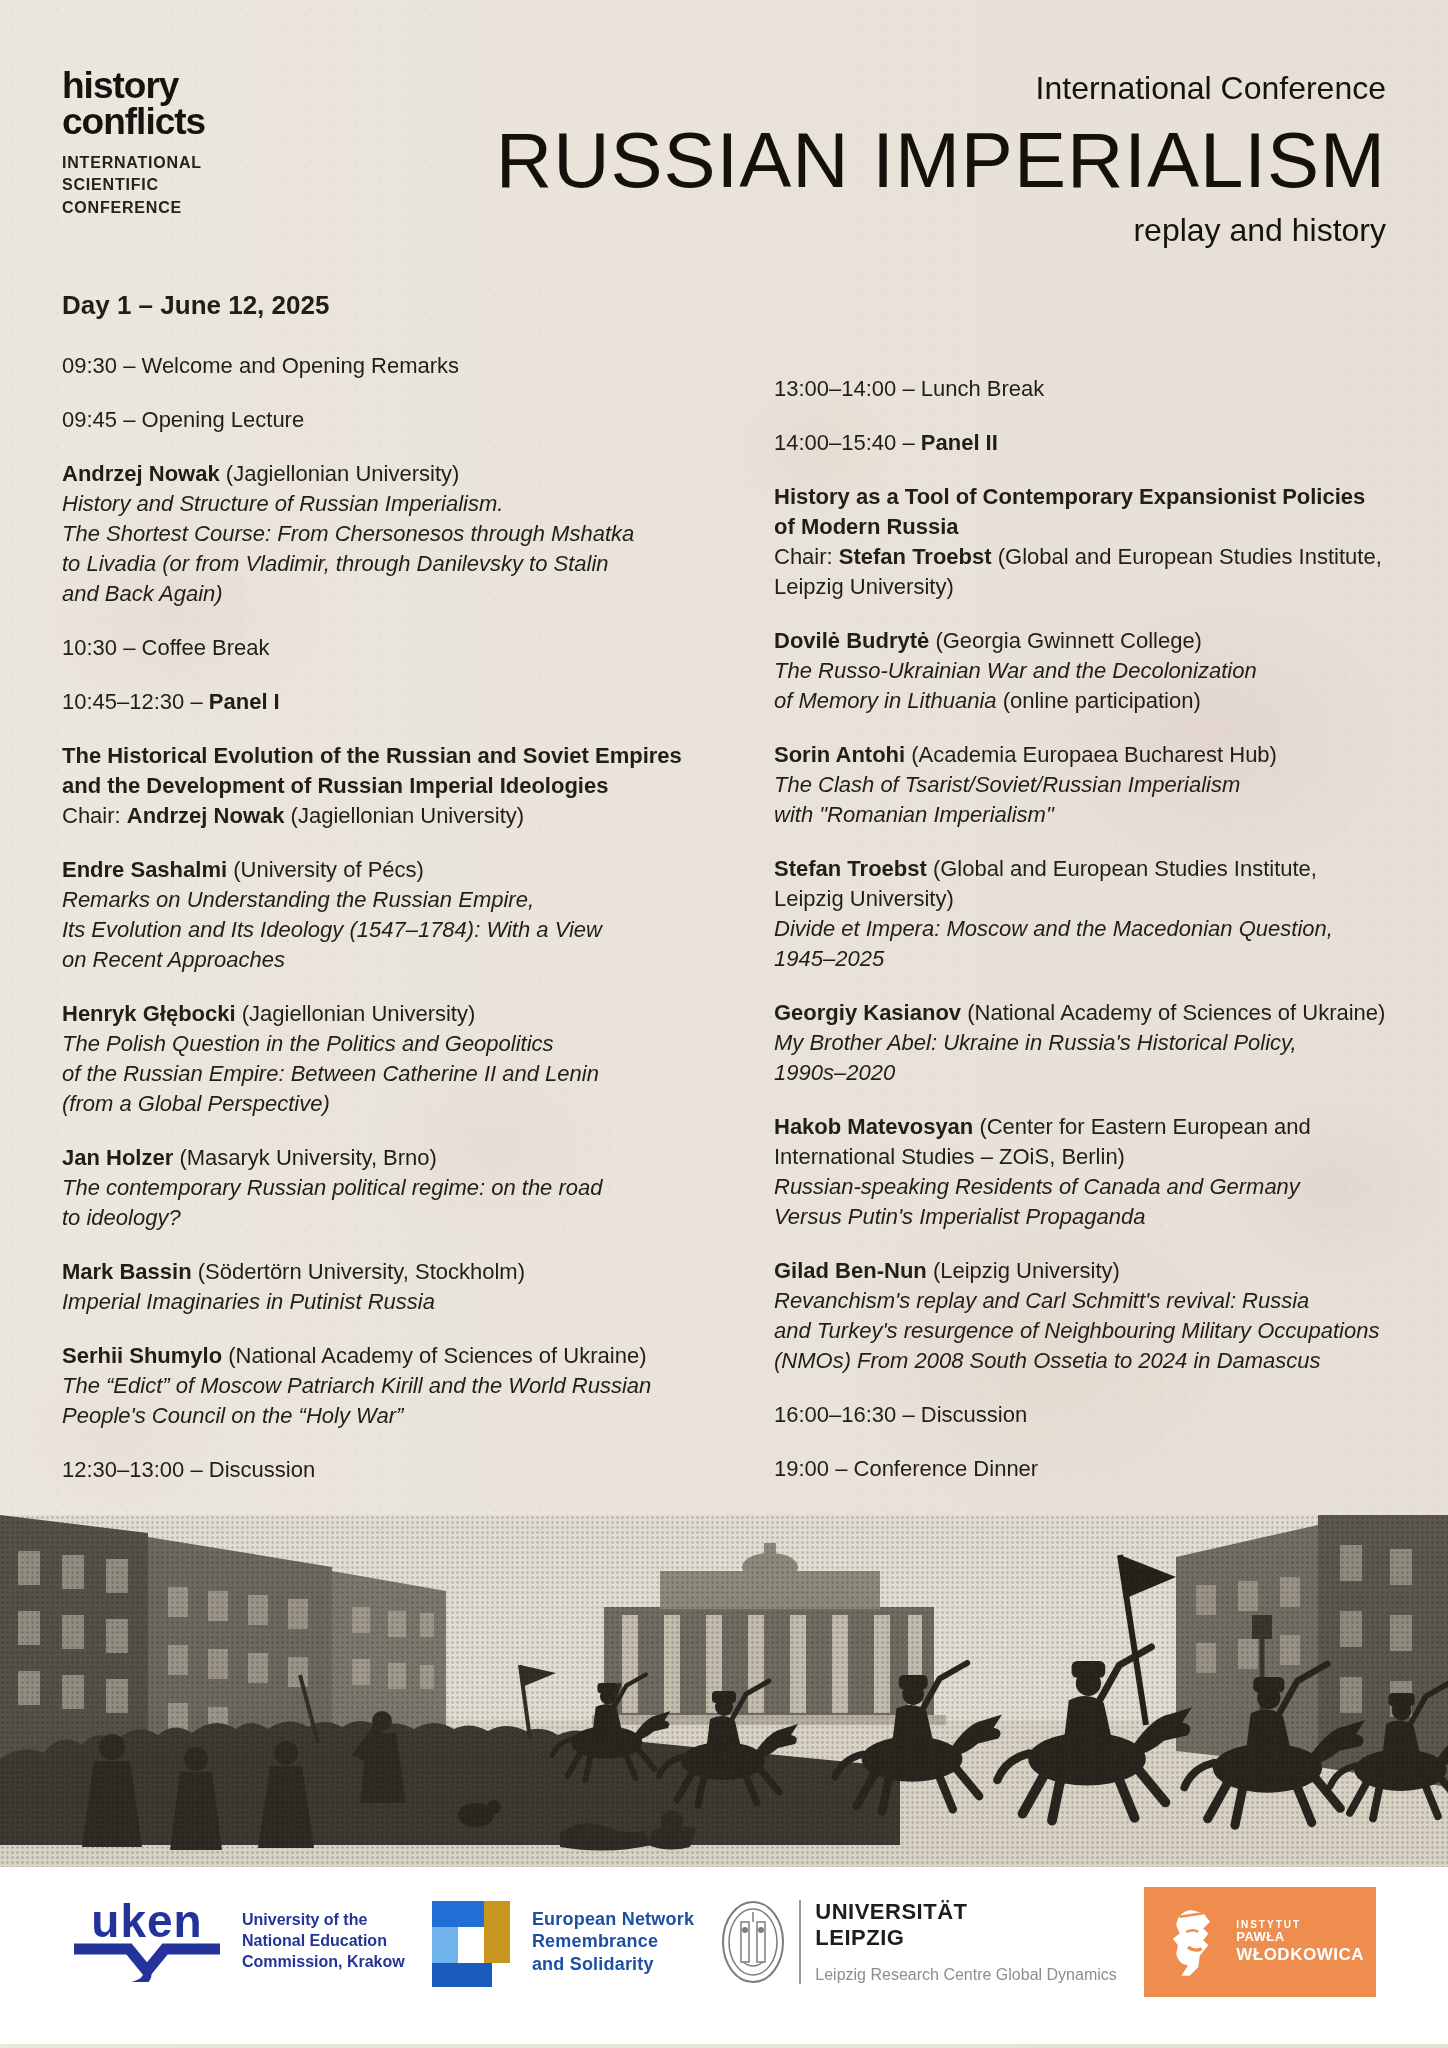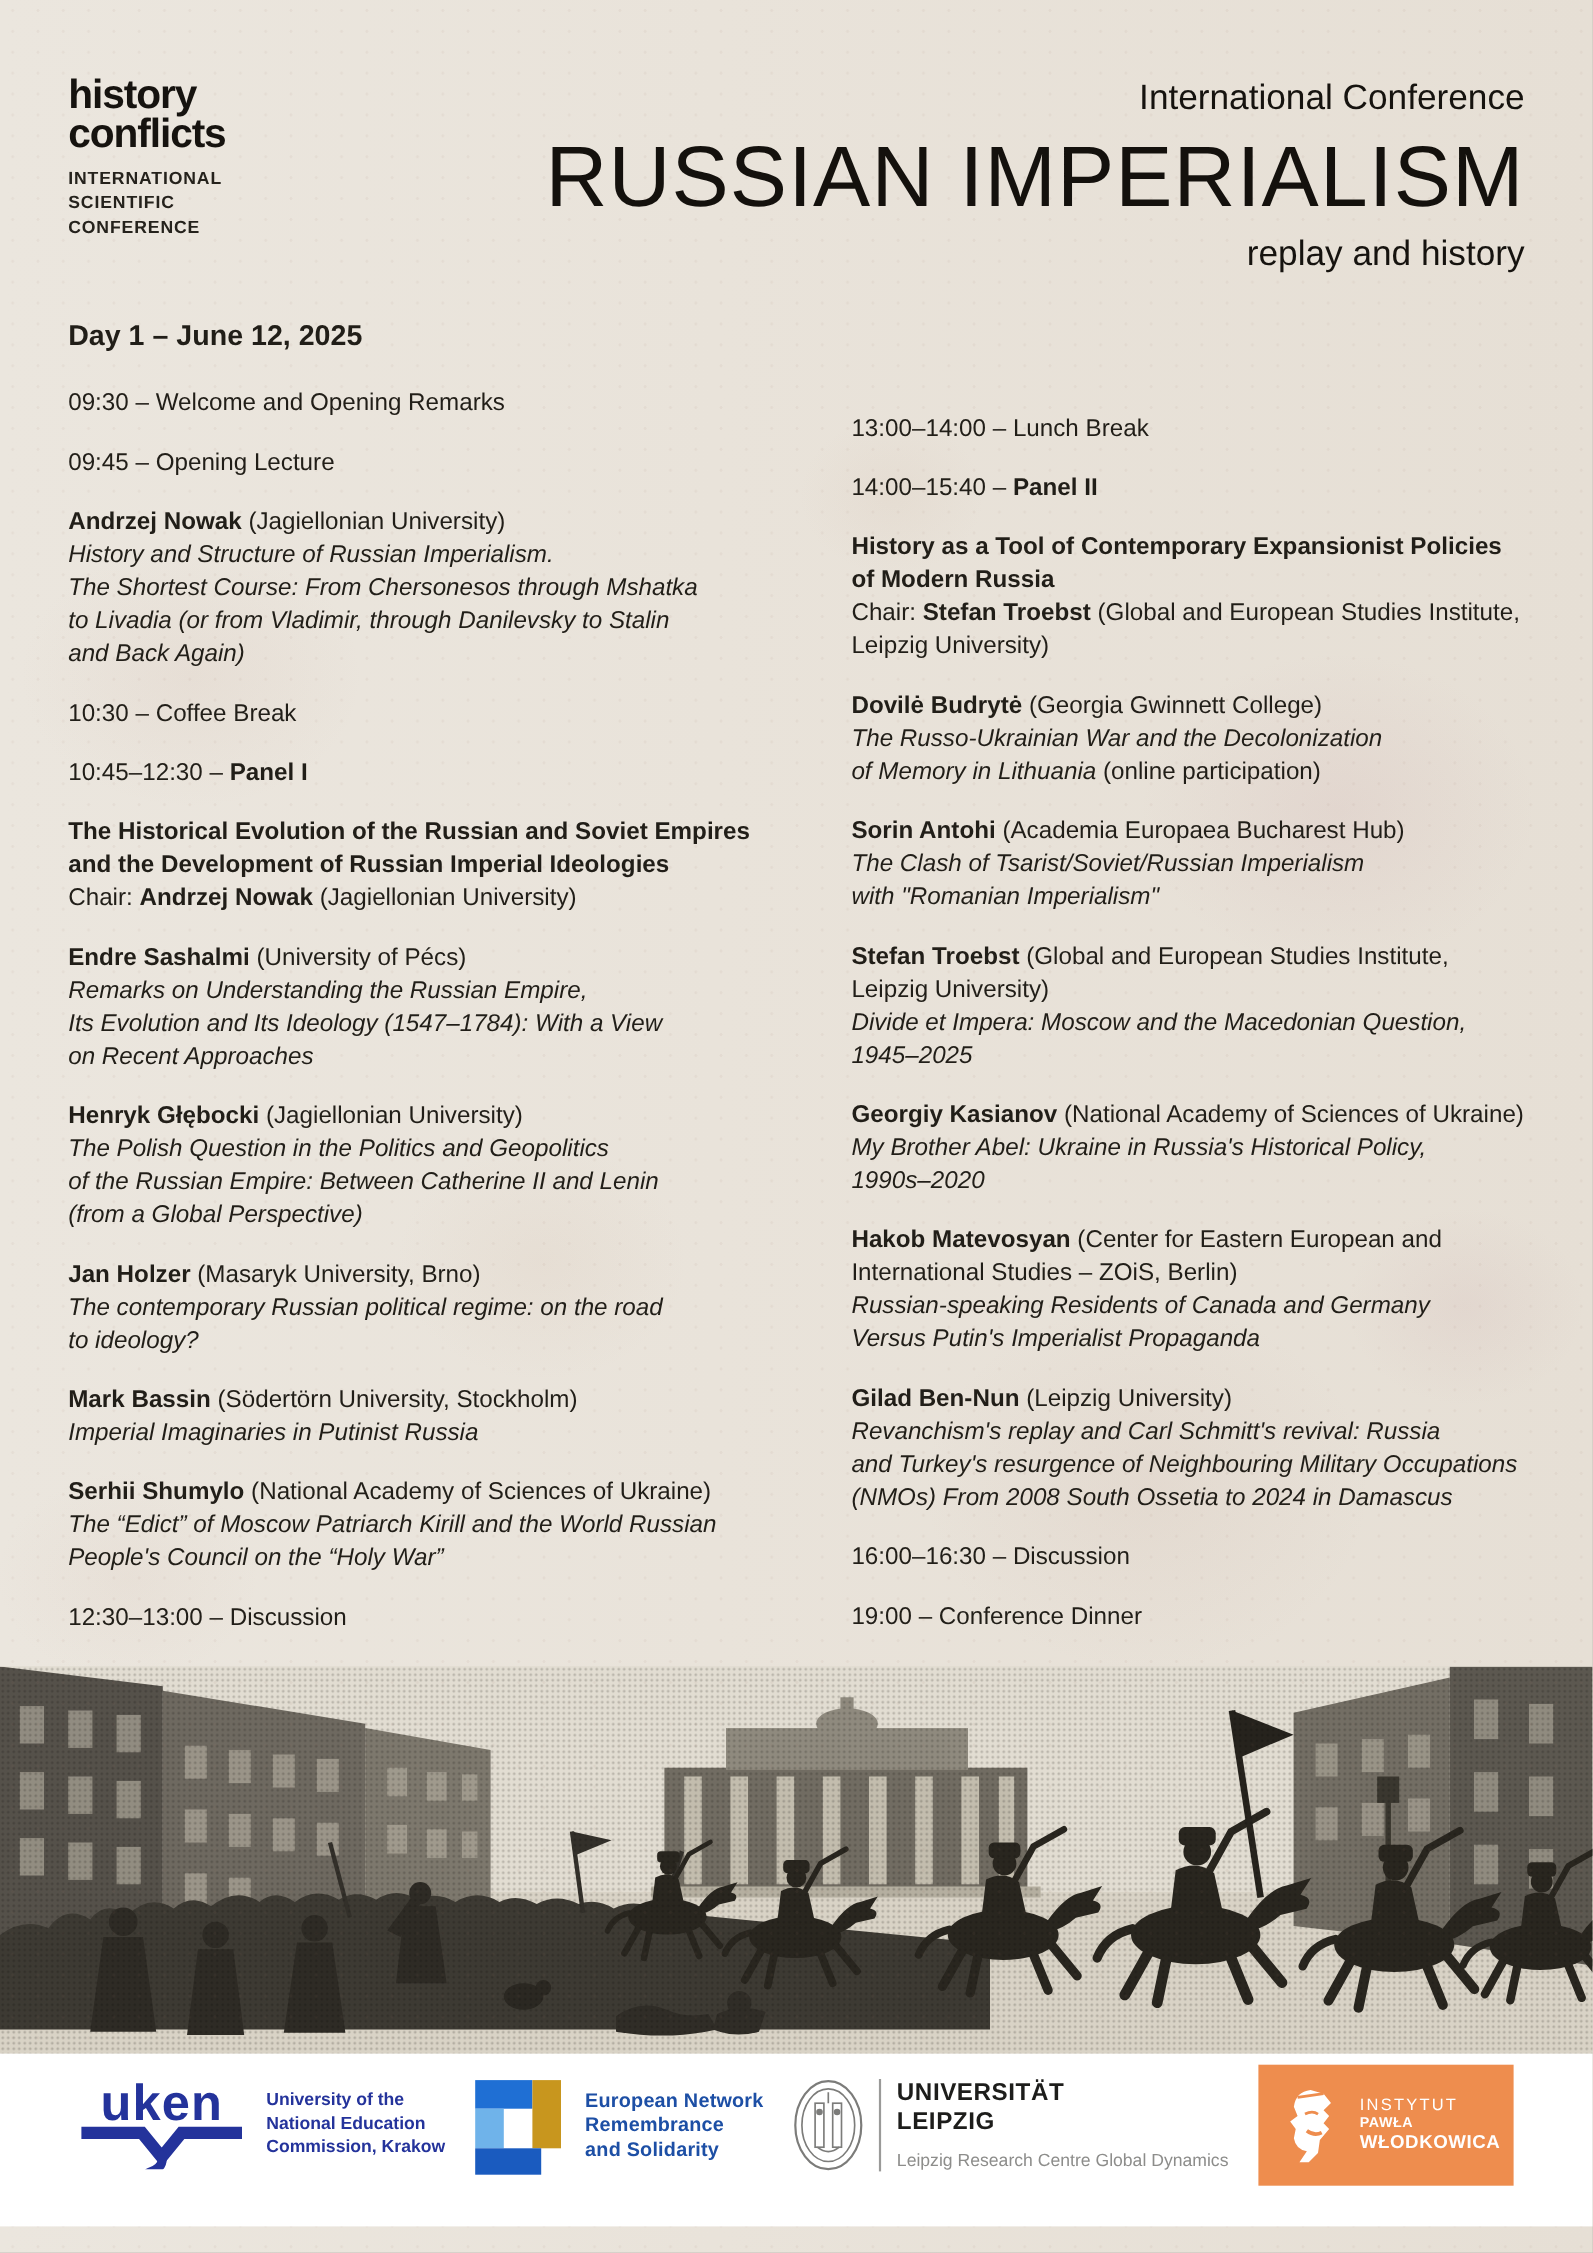--- a/index.html
+++ b/index.html
@@ -54,21 +54,21 @@
   .talk-title .note{ font-style:normal; }
 
   
   .artwork{ position:relative; width:1448px; height:352px; overflow:hidden; background:#ded8cc; }
   .artwork svg{ display:block; width:1448px; height:352px; }
   .halftone{ position:absolute; inset:0; pointer-events:none;
     background-image:radial-gradient(rgba(35,33,28,.20) 1px, transparent 1.5px);
     background-size:5px 5px; mix-blend-mode:multiply; }
 
   
-  footer{ height:157px; background:#ffffff; display:flex; align-items:center; justify-content:space-between; padding:0 72px 28px 72px; position:relative; z-index:2;}
+  footer{ height:177px; background:#ffffff; display:flex; align-items:center; justify-content:space-between; padding:0 72px 28px 72px; position:relative; z-index:2;}
   .logo{ display:flex; align-items:center; }
 
   .uken{ gap:20px; }
   .uken-mark{ display:flex; flex-direction:column; align-items:center; }
   .uken-word{ font-size:46px; font-weight:800; letter-spacing:1px; color:#24339B; line-height:.9; }
   .uken-text{ font-size:16px; font-weight:700; color:#24339B; line-height:1.3; }
 
   .enrs{ gap:18px; }
   .enrs-mark{ position:relative; width:82px; height:82px; }
   .enrs-mark div{ position:absolute; }
@@ -79,21 +79,21 @@
   .enrs-text{ font-size:18px; font-weight:700; color:#1D4FA5; line-height:1.25; letter-spacing:.2px;}
 
   .leipzig{ gap:14px; align-items:center; }
   .leipzig-right{ display:flex; flex-direction:column; }
   .leipzig-name{ font-size:22px; font-weight:600; letter-spacing:.5px; color:#1d1d1b; line-height:1.2; }
   .leipzig-sub{ margin-top:15px; font-size:16px; color:#8d8d8b; }
   .leipzig-divider{ width:2px; height:84px; background:#9a9a98; }
 
   .wlodkowic{ width:232px; height:110px; background:#EE8D4E; display:flex; align-items:center; padding:0 12px; gap:6px; }
   .wlod-text{ color:#ffffff; line-height:1.12; }
-  .wlod-l0{ font-size:15px; letter-spacing:2px; font-weight:400; }
+  .wlod-l0{ font-size:10px; letter-spacing:2px; font-weight:700; }
   .wlod-l1{ font-size:13px; font-weight:700; letter-spacing:.5px; }
   .wlod-l2{ font-size:17px; font-weight:700; letter-spacing:.5px; }
 </style>
 </head>
 <body>
 
 <div class="poster">
 
   <header>
     <div>

